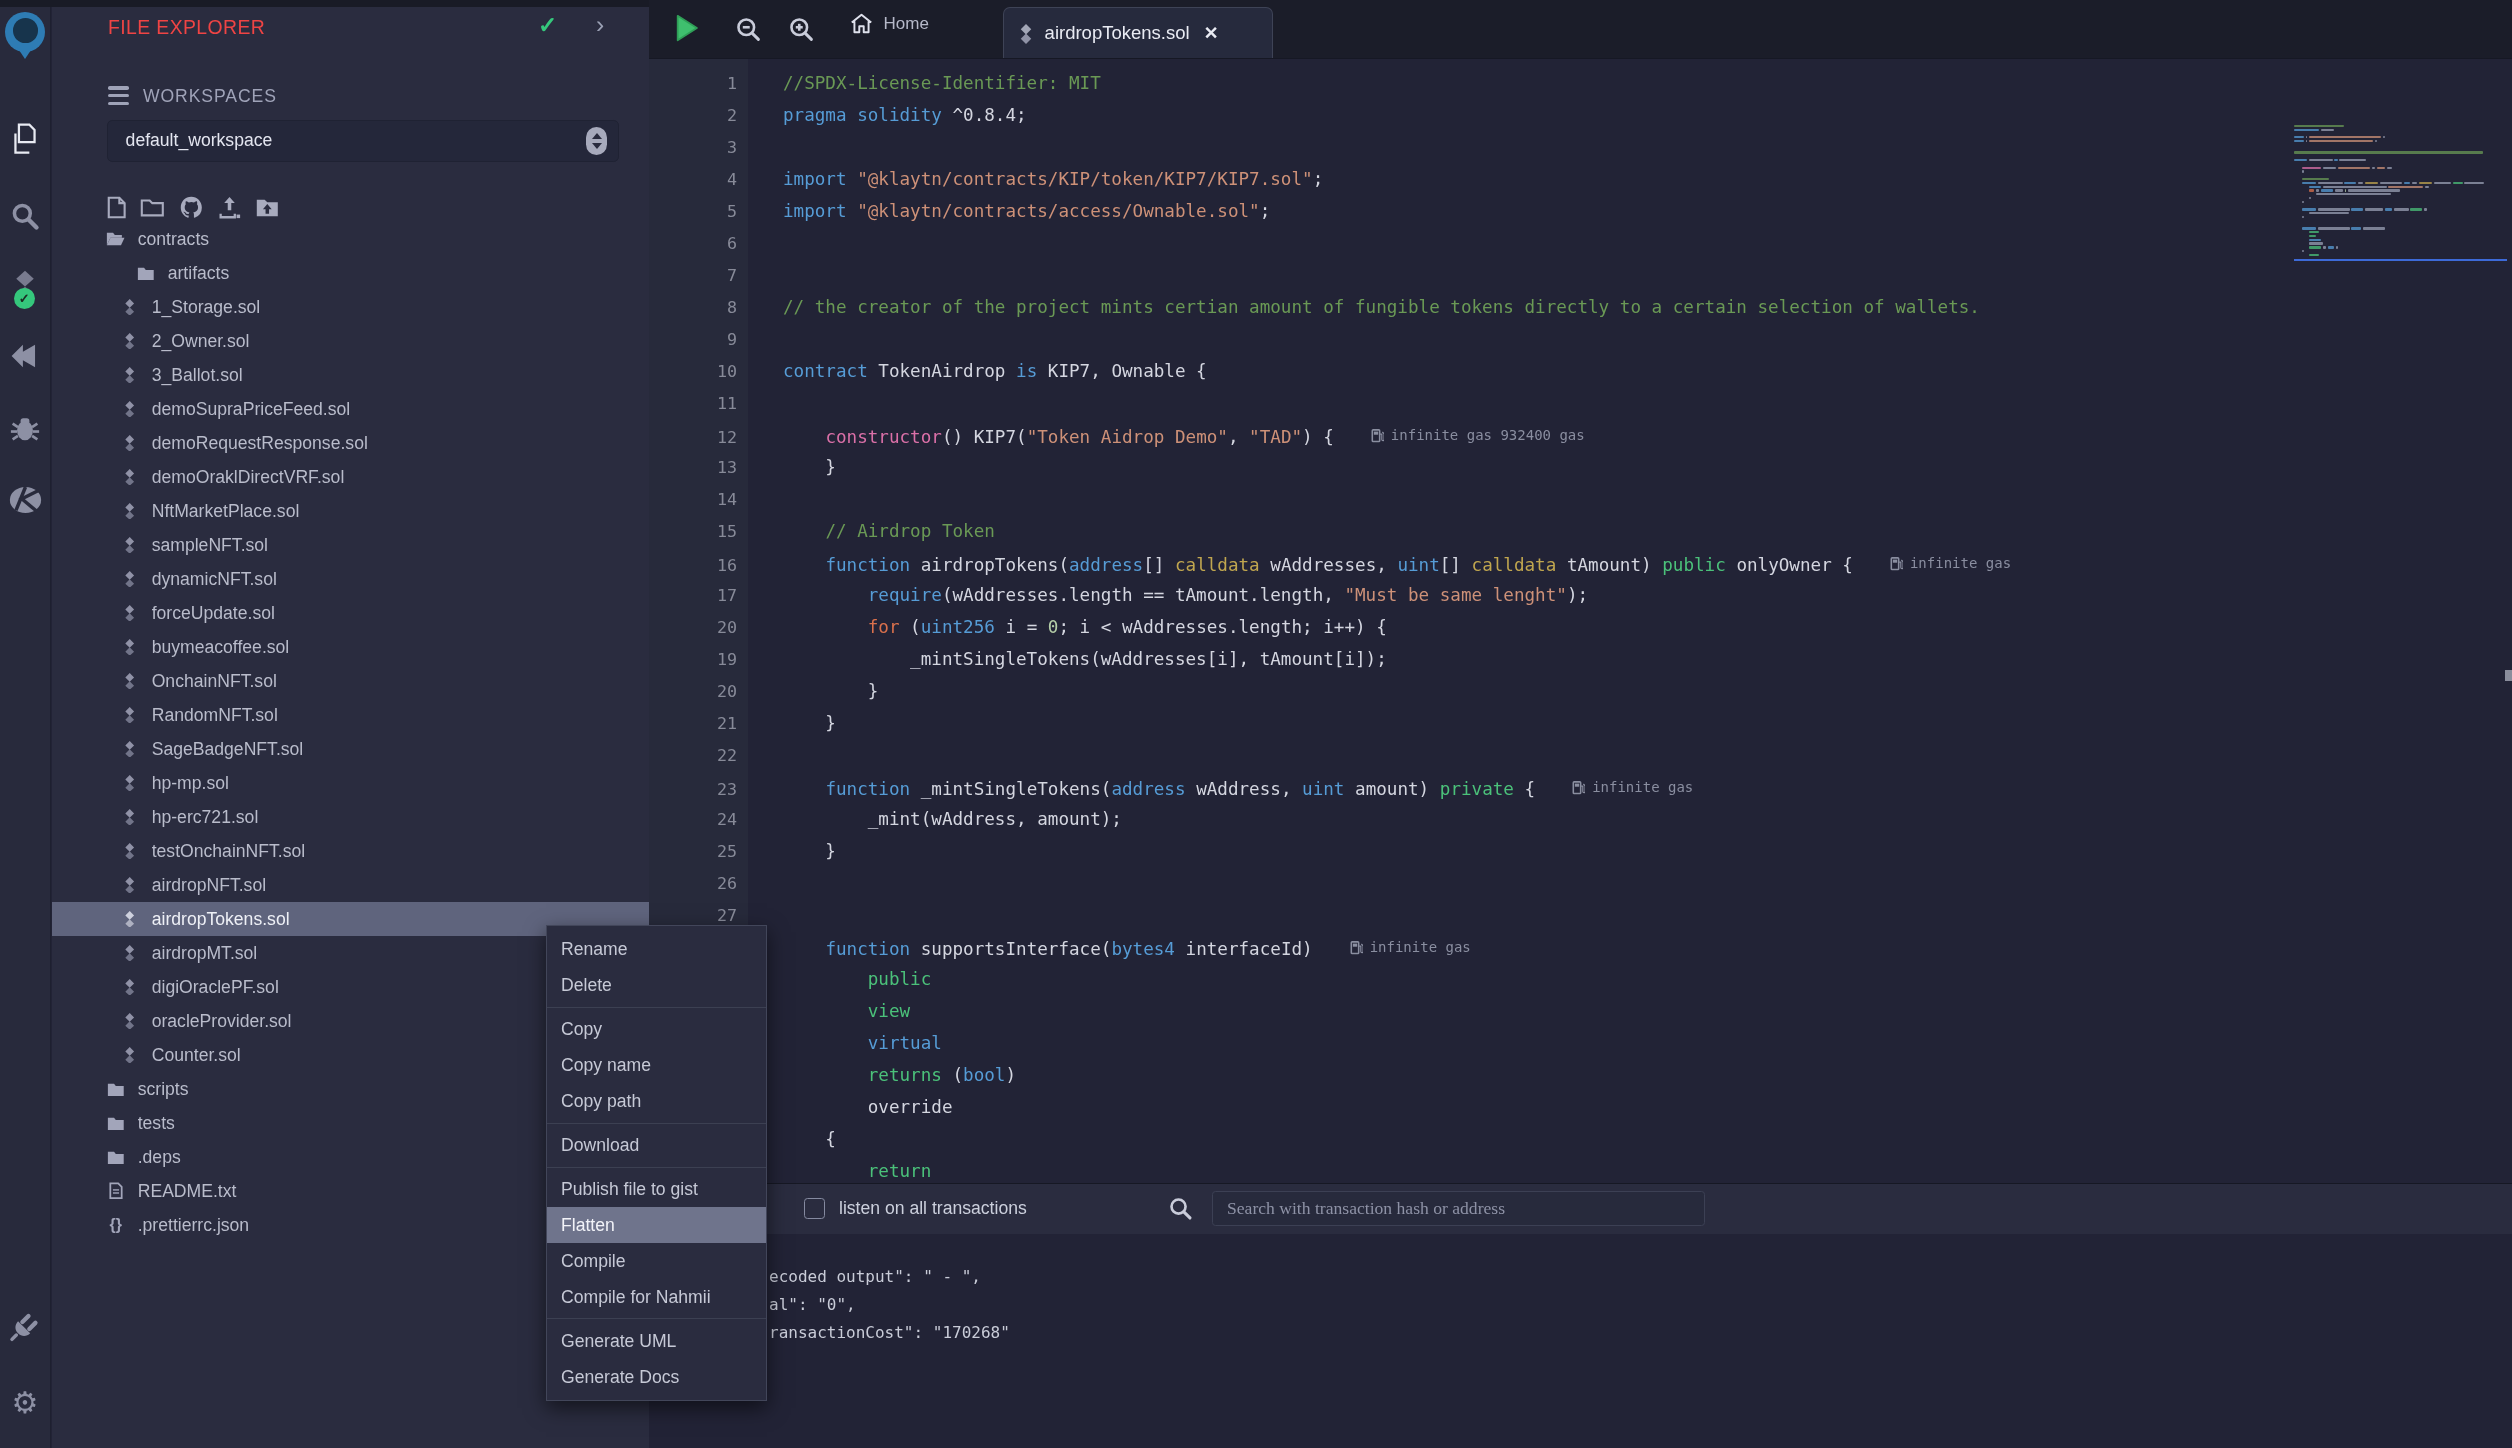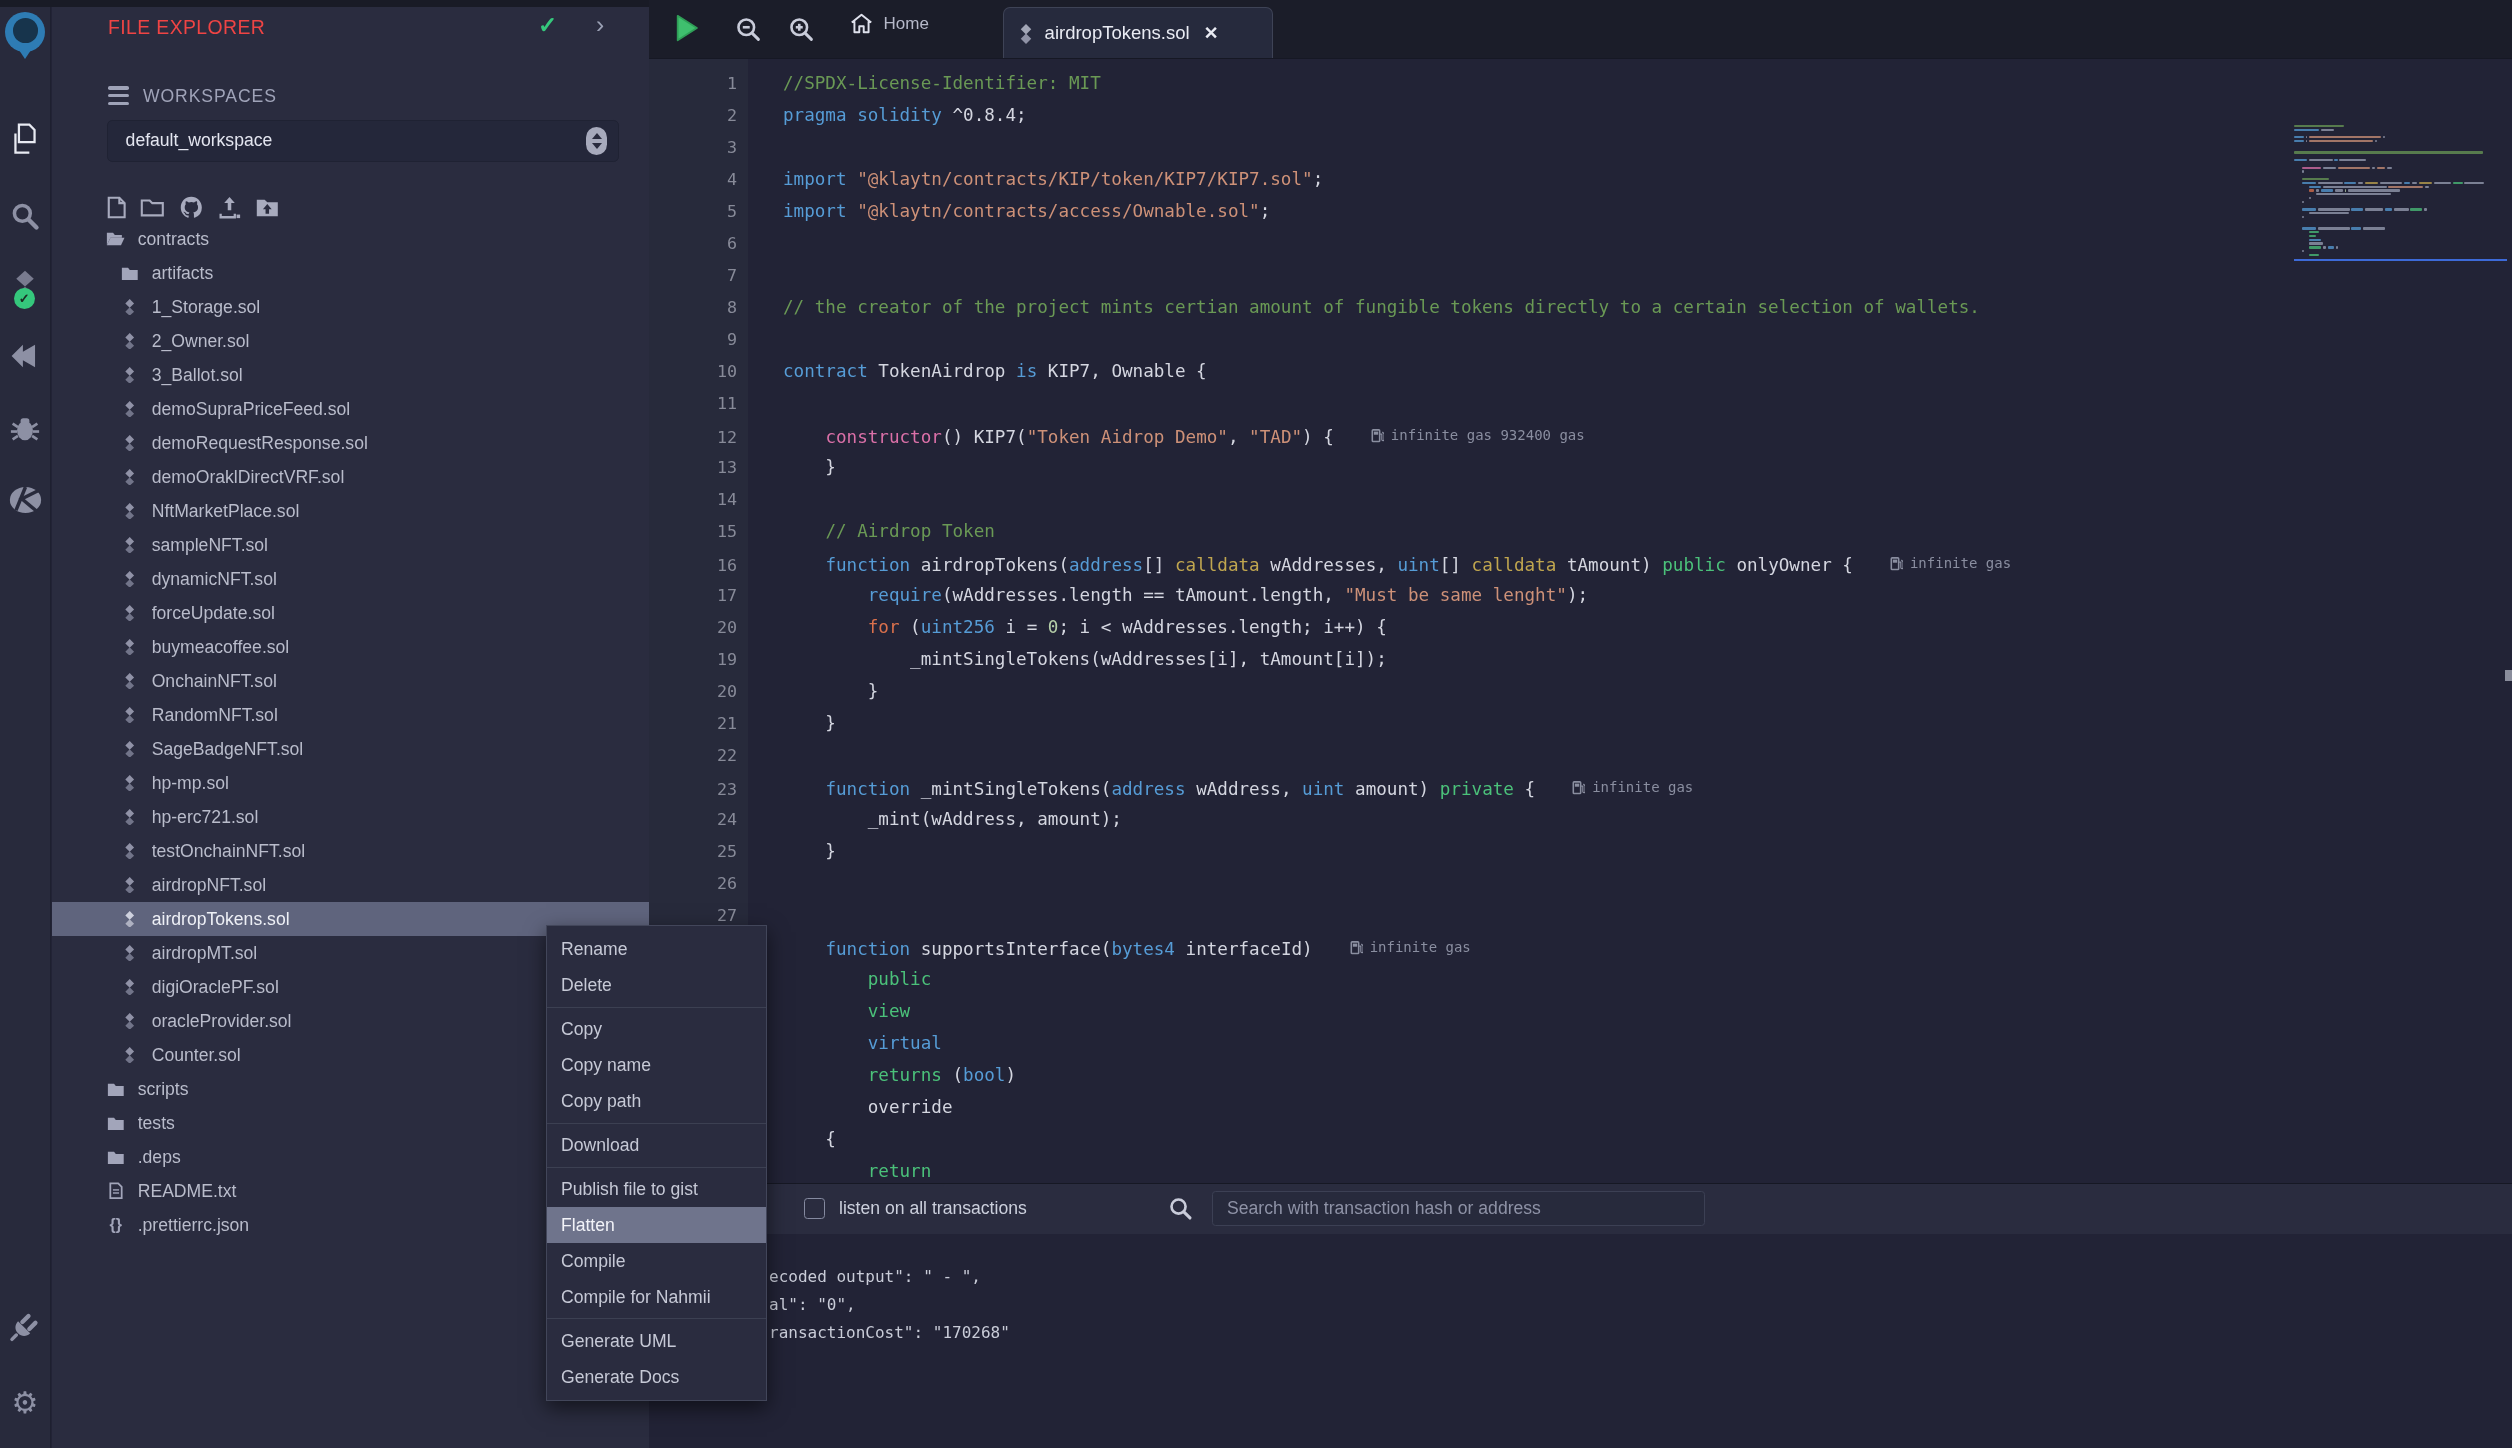--- a/index.html
+++ b/index.html
@@ -61,21 +61,21 @@
   .mrow span{display:inline-block;height:2.3px;margin-right:1.8px;border-radius:0.9px;}
   .mcursor{width:213px;height:2.6px;background:#3d6ad8;margin-top:1.8px;}
   .ruler-mark{position:absolute;right:0;top:611px;width:7px;height:10.6px;background:#8a8d9c;}
   
   .terminal{position:absolute;left:0;right:0;bottom:0;height:266px;background:#222336;}
   .term-bar{position:absolute;left:0;right:0;top:0;height:50px;background:#2a2c3f;border-top:1.8px solid #161824;}
   .cbx{position:absolute;left:155px;top:14px;width:19.4px;height:19.4px;border:1.8px solid #858aa0;border-radius:3.5px;background:transparent;}
   .cbx-label{position:absolute;left:190px;top:14px;font-size:17.6px;color:#ccd0dd;}
   .tsearch-icon{position:absolute;left:519px;top:12.3px;}
   .tinput{position:absolute;left:563px;top:7px;width:493px;height:35px;background:#272a3c;border:0.9px solid #3c4054;border-radius:3.5px;
-          color:#c9ccd8;font-size:17.6px;padding:0 14px;box-sizing:border-box;font-family:Liberation Sans, sans-serif;outline:none;}
+          color:#c9ccd8;font-size:17.6px;padding:0 14px;box-sizing:border-box;font-family:Liberation Serif, serif;outline:none;}
   .tinput::placeholder{color:#8e92a6;}
   .term-out{position:absolute;left:120px;top:80px;font-family:"DejaVu Sans Mono","Liberation Mono",monospace;font-size:16px;line-height:28px;color:#c9ccd8;white-space:pre;}
   
   .cmenu{position:absolute;left:546px;top:925px;width:221px;background:#2a2c3f;border:0.9px solid #42465a;
          box-shadow:0 7px 19.4px rgba(0,0,0,.55);z-index:10;padding:5.3px 0;box-sizing:border-box;}
   .mi{height:36px;line-height:36px;padding-left:14px;font-size:17.6px;color:#c6c9d6;}
   .mi.hl{background:#6f748c;color:#f2f3f8;}
   .msep{height:0.9px;background:#3c4052;margin:3.5px 0;}
   svg{display:block;}
 </style>
@@ -189,21 +189,21 @@
     <div class="tree">
         <div class="trow" style="padding-left: 54px;">
           <span class="ticon">
             <svg width="19.4" height="16" viewBox="0 0 22 18">
               <path d="M1 2 h7 l2 2.5 h8 v3 H5 L1 16 Z" fill="currentColor"></path>
               <path d="M5 7.5 h16 L17 16 H1 Z" fill="currentColor"></path>
             </svg>
           </span>
           <span>contracts</span>
         </div>
-        <div class="trow" style="padding-left: 68px;">
+        <div class="trow" style="padding-left: 68px; margin-left: 16px;">
           <span class="ticon">
             <svg width="17.6" height="15" viewBox="0 0 20 17">
               <path d="M1 2 h7 l2 2.5 h9 v11.5 h-18 z" fill="currentColor"></path>
             </svg>
           </span>
           <span>artifacts</span>
         </div>
         <div class="trow" style="padding-left: 68px;">
           <span class="ticon">
             <svg width="11.4" height="16.7" viewBox="0 0 13 19">

